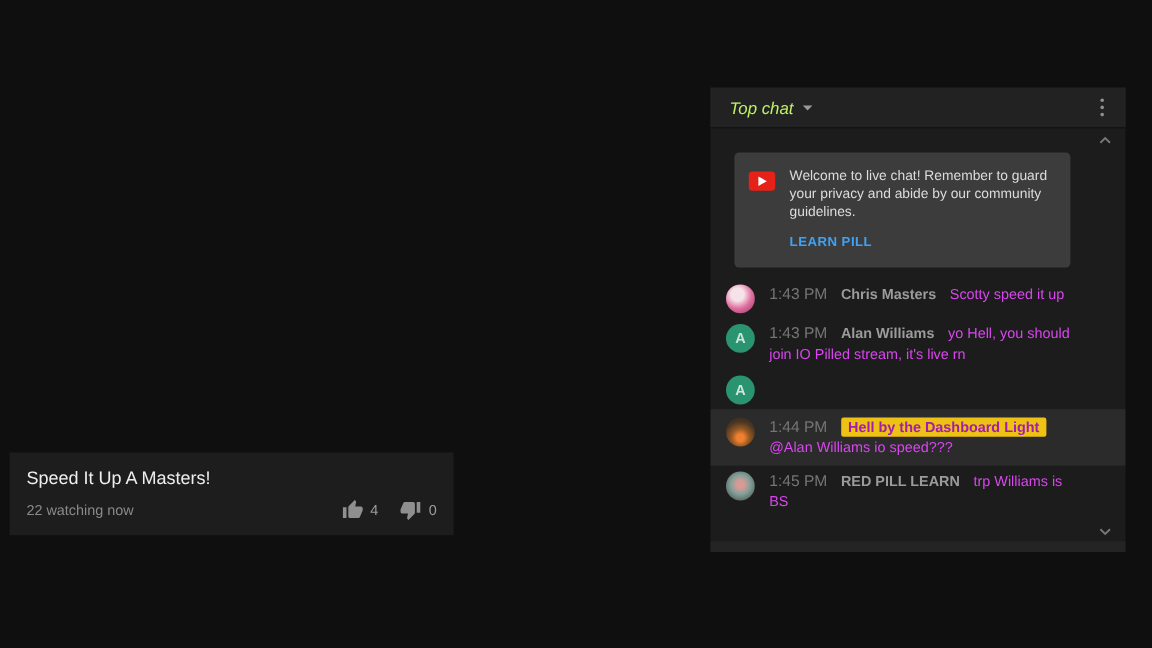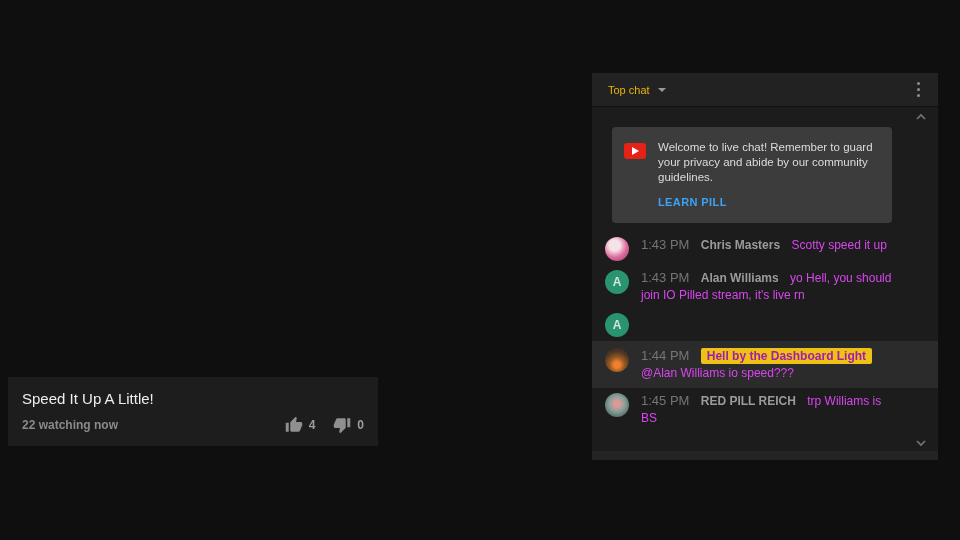--- a/index.html
+++ b/index.html
@@ -4,21 +4,21 @@
 <style>
   * { margin:0; padding:0; box-sizing:border-box; }
   html,body { width:960px; height:540px; overflow:hidden; }
   body { background:#0f0f0f; font-family:"Liberation Sans", sans-serif; position:relative; }
 
   
   .chat-panel { position:absolute; left:592px; top:73px; width:346px; height:387px;
                 background:#1c1c1c; display:flex; flex-direction:column; }
   .chat-header { height:34px; flex:none; background:#222222; border-bottom:1px solid #111;
                  display:flex; align-items:center; padding:0 14px 0 16px; }
-  .header-title { color:#eab308; font-size:11px; }
+  .header-title { color:#bef264; font-size:14px;font-style:italic; }
   .dd-arrow { width:0; height:0; border-left:4px solid transparent; border-right:4px solid transparent;
               border-top:4px solid #999; margin-left:8px; }
   .kebab { margin-left:auto; display:flex; flex-direction:column; gap:3px; padding:4px; cursor:pointer; }
   .kebab i { width:3px; height:3px; border-radius:50%; background:#909090; display:block; }
 
   .chat-body { position:relative; flex:1; overflow:hidden; }
 
   .welcome-box { margin:20px 46px 0 20px; background:#3c3c3c; border-radius:4px;
                  padding:13px 14px 13px 12px; display:flex; gap:12px; }
   .yt-icon { width:22px; height:16px; background:#e62117; border-radius:3px; position:relative;
@@ -49,21 +49,21 @@
   .scroll-btn.up { top:6px; }
   .scroll-btn.down { bottom:13px; }
   .scroll-btn svg { display:block; }
   .footer-strip { position:absolute; left:0; right:0; bottom:0; height:9px; background:#242424; }
 
   
   .video-card { position:absolute; left:8px; top:377px; width:370px; height:69px;
                 background:#1d1d1d; padding:13px 14px 12px 14px;
                 display:flex; flex-direction:column; justify-content:space-between; }
   .vc-title { font-size:15px; color:#eeeeee; }
-  .vc-row { display:flex; align-items:center; justify-content:space-between;font-weight:bold; }
+  .vc-row { display:flex; align-items:center; justify-content:space-between; }
   .vc-viewers { font-size:12px; color:#8a8a8a; }
   .vc-ratings { display:flex; align-items:center; color:#9d9d9d; font-size:12px; }
   .thumb { width:18px; height:18px; fill:#8f8f8f; cursor:pointer; }
   .thumb.down { transform:rotate(180deg); margin-left:18px; }
   .count { margin-left:6px; }
 </style>
 </head>
 <body>
 
 <div class="chat-panel">
@@ -115,42 +115,42 @@
       <span class="time">1:44 PM</span>
       <span class="author badge">Hell by the Dashboard Light</span>
       <span class="mtext">@Alan Williams io speed???</span>
     </div>
   </div>
 
   <div class="msg-row">
     <span class="avatar av-statue"></span>
     <div class="msg-content">
       <span class="time">1:45 PM</span>
-      <span class="author">RED PILL REICH</span>
+      <span class="author">RED PILL LEARN</span>
       <span class="mtext">trp Williams is BS</span>
     </div>
   </div>
 </div>
 
     <span class="scroll-btn up">
       <svg width="12" height="8" viewBox="0 0 12 8">
           <polyline points="2,6 6,2 10,6" fill="none" stroke="#777" stroke-width="1.6"></polyline>
         </svg>
     </span>
     <span class="scroll-btn down">
       <svg width="12" height="8" viewBox="0 0 12 8">
           <polyline points="2,2 6,6 10,2" fill="none" stroke="#777" stroke-width="1.6"></polyline>
         </svg>
     </span>
     <div class="footer-strip"></div>
   </div>
 </div>
 
 <div class="video-card">
-  <div class="vc-title">Speed It Up A Little!</div>
+  <div class="vc-title">Speed It Up A Masters!</div>
   <div class="vc-row">
     <span class="vc-viewers">22 watching now</span>
     <span class="vc-ratings">
       <svg class="thumb up" viewBox="0 0 24 24">
           <path d="M1 21h4V9H1v12zM23 10c0-1.1-.9-2-2-2h-6.31l.95-4.57.03-.32c0-.41-.17-.79-.44-1.06L14.17 1 7.58 7.59C7.22 7.95 7 8.45 7 9v10c0 1.1.9 2 2 2h9c.83 0 1.54-.5 1.84-1.22l3.02-7.05c.09-.23.14-.47.14-.73v-2z"></path>
         </svg>
       <span class="count">4</span>
       <svg class="thumb down" viewBox="0 0 24 24">
           <path d="M1 21h4V9H1v12zM23 10c0-1.1-.9-2-2-2h-6.31l.95-4.57.03-.32c0-.41-.17-.79-.44-1.06L14.17 1 7.58 7.59C7.22 7.95 7 8.45 7 9v10c0 1.1.9 2 2 2h9c.83 0 1.54-.5 1.84-1.22l3.02-7.05c.09-.23.14-.47.14-.73v-2z"></path>
         </svg>

